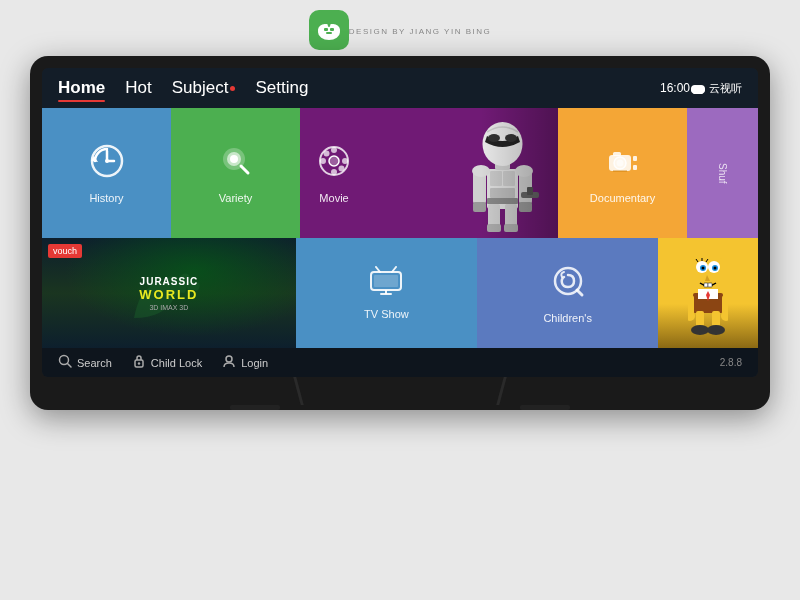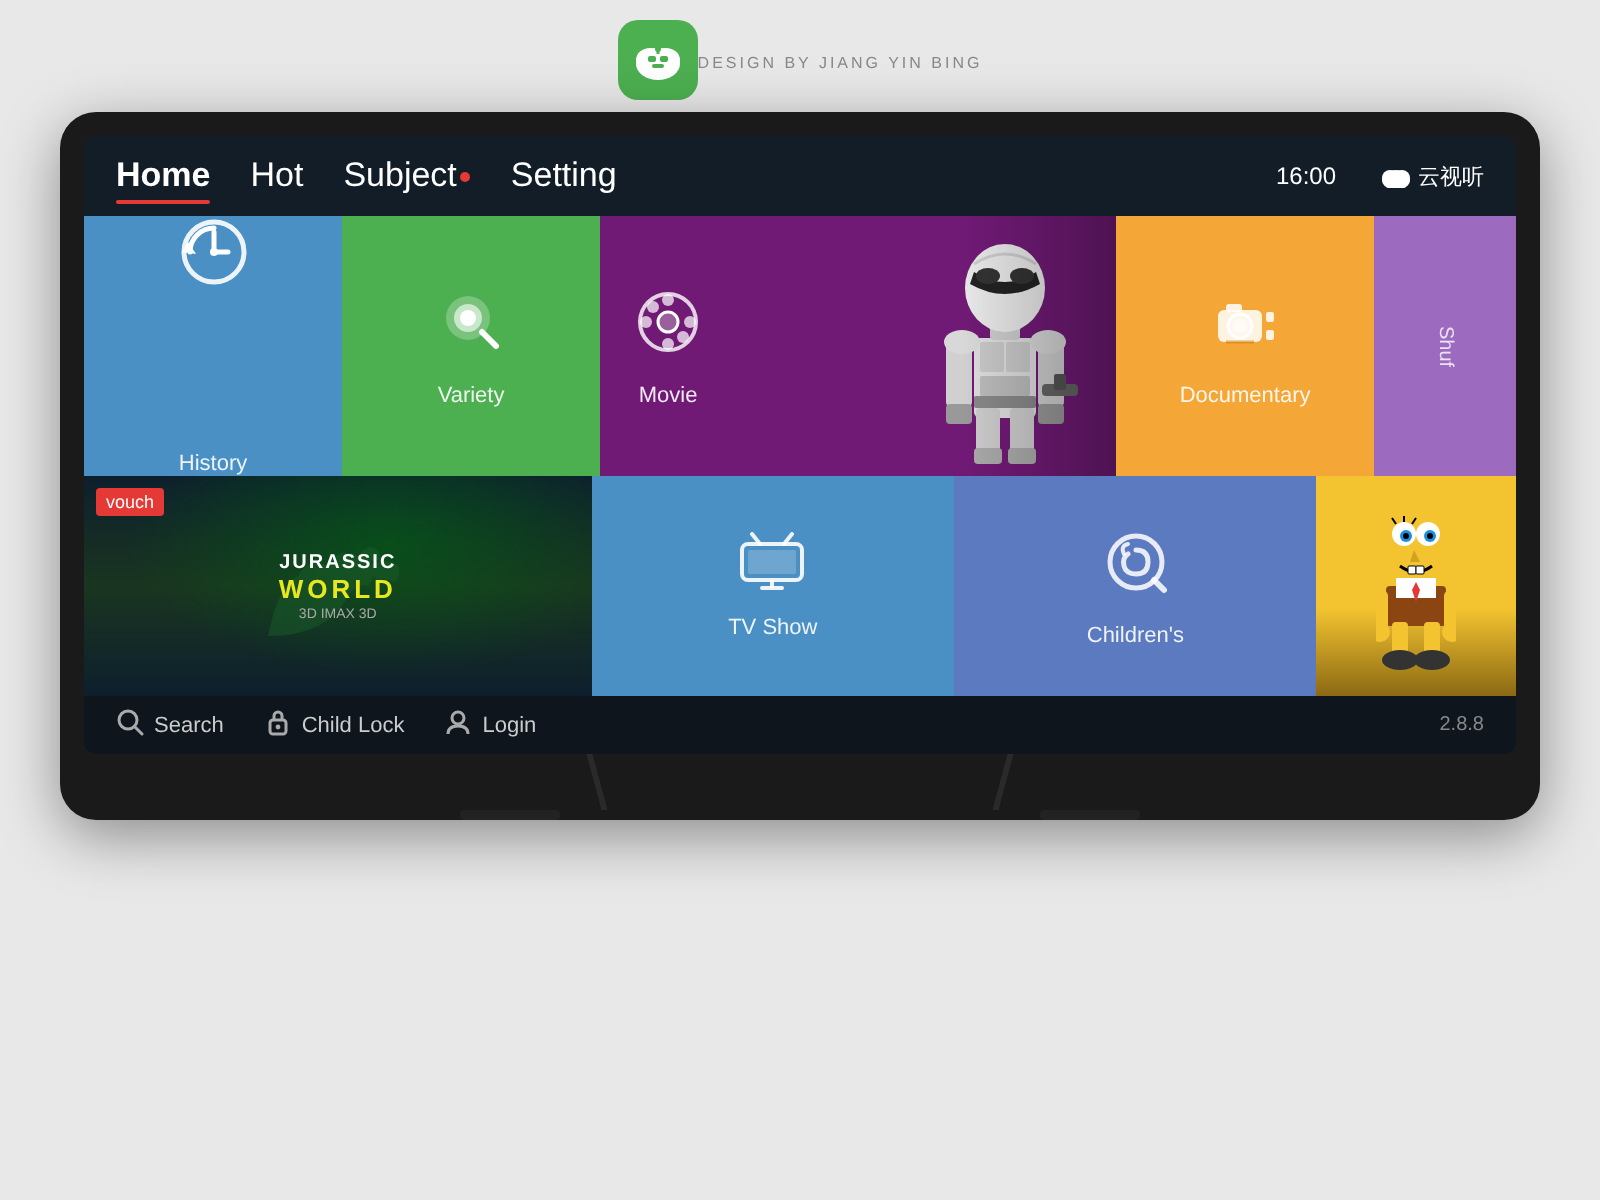--- a/index.html
+++ b/index.html
@@ -99,21 +99,21 @@
       background: #e53935;
       border-radius: 50%;
       margin-left: 2px;
       vertical-align: middle;
     }
     .nav-right {
       color: #fff;
       font-size: 12px;
       display: flex;
       align-items: center;
-      gap: 22px;
+      gap: 0;
     }
     .cloud-icon {
       display: inline-flex;
       align-items: center;
       gap: 3px;
     }
 
     
     .content-area {
       display: flex;
@@ -132,21 +132,21 @@
       display: flex;
       flex-direction: column;
       align-items: center;
       justify-content: center;
       color: #fff;
       cursor: pointer;
       position: relative;
       overflow: hidden;
     }
 
-    .tile-history { background: #4a90c4; justify-content: space-between; }
+    .tile-history { background: #4a90c4; }
     .tile-variety { background: #4caf50; }
     .tile-movie { background: #701a75; flex: 2 !important; }
     .tile-documentary { background: #f4a636; }
     .tile-shuffle { background: #9c6abf; }
 
     .tile-icon {
       font-size: 28px;
       margin-bottom: 6px;
     }
     .tile-label {

